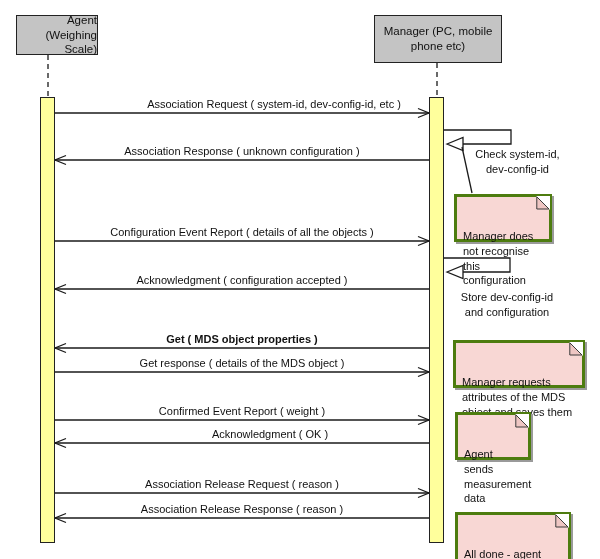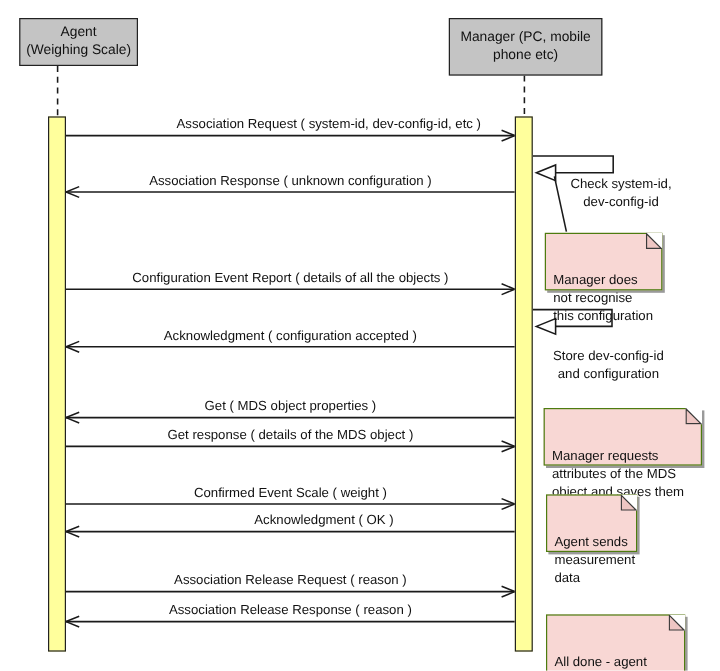--- a/index.html
+++ b/index.html
@@ -21,21 +21,21 @@
   .msg-label{
     position:absolute;left:55px;width:374px;text-align:center;
     font-size:11px;white-space:nowrap;height:14px;line-height:14px;
   }
   .self-label{
     position:absolute;font-size:11px;text-align:center;
     white-space:pre-line;line-height:1.4;
   }
   .note{
     position:absolute;box-sizing:border-box;
-    background:#f8d7d4;border:1px solid #4d7c0f;
+    background:#f8d7d4;border:3px solid #4d7c0f;
     box-shadow:2px 2px 0 #9a9a9a;
     font-size:11px;line-height:1.33;padding:3px 4px 3px 6px;
     white-space:pre-line;
   }
   .note-fold{position:absolute;top:-1px;right:-1px;}
 </style>
 </head>
 <body>
 
 <div class="stage">
@@ -93,35 +93,35 @@
       </g>
       <g>
         <path d="M444,258 H510 V272 H463"></path>
         <polygon points="447,272 463,265.5 463,278.5" fill="#ffffff"></polygon>
       </g>
 
       <line x1="462" y1="147" x2="472" y2="193"></line>
     </g>
   </svg>
 
-  <div class="actor" style="left:16px;top:15px;width:99px;height:40px;">Agent
+  <div class="actor" style="left:16px;top:15px;width:82px;height:40px;text-align:right;">Agent
 (Weighing Scale)</div>
   <div class="actor" style="left:374px;top:15px;width:128px;height:48px;">Manager (PC, mobile
 phone etc)</div>
 
   <div class="bar" style="left:40px;"></div>
   <div class="bar" style="left:429px;"></div>
 
   <div class="msg-label" style="top:97px;margin-left:32px;">Association Request ( system-id, dev-config-id, etc )</div>
   <div class="msg-label" style="top:225px;">Configuration Event Report ( details of all the objects )</div>
   <div class="msg-label" style="top:144px;">Association Response ( unknown configuration )</div>
   <div class="msg-label" style="top:273px;">Acknowledgment ( configuration accepted )</div>
-  <div class="msg-label" style="top:332px;">Get ( MDS object properties )</div>
+  <div class="msg-label" style="top:332px;font-weight:bold;">Get ( MDS object properties )</div>
   <div class="msg-label" style="top:356px;">Get response ( details of the MDS object )</div>
-  <div class="msg-label" style="top:404px;">Confirmed Event Scale ( weight )</div>
+  <div class="msg-label" style="top:404px;">Confirmed Event Report ( weight )</div>
   <div class="msg-label" style="top:427px;padding-left:28px;">Acknowledgment ( OK )</div>
   <div class="msg-label" style="top:477px;">Association Release Request ( reason )</div>
   <div class="msg-label" style="top:502px;">Association Release Response ( reason )</div>
 
   <div class="self-label" style="left:455px;top:147px;width:125px;">Check system-id,
 dev-config-id</div>
   <div class="self-label" style="left:448px;top:280px;width:118px;margin-top:10px;">Store dev-config-id
 and configuration</div>
 
   <div class="note" style="left:454px;top:194px;width:98px;height:48px;">

